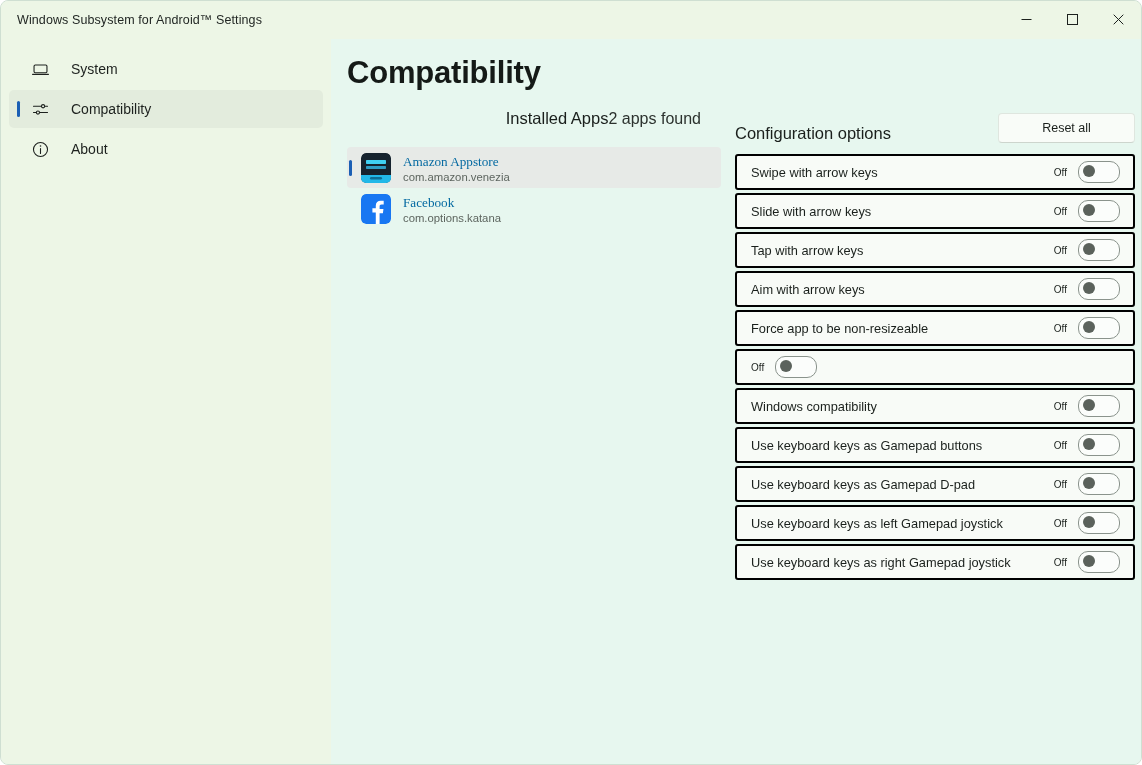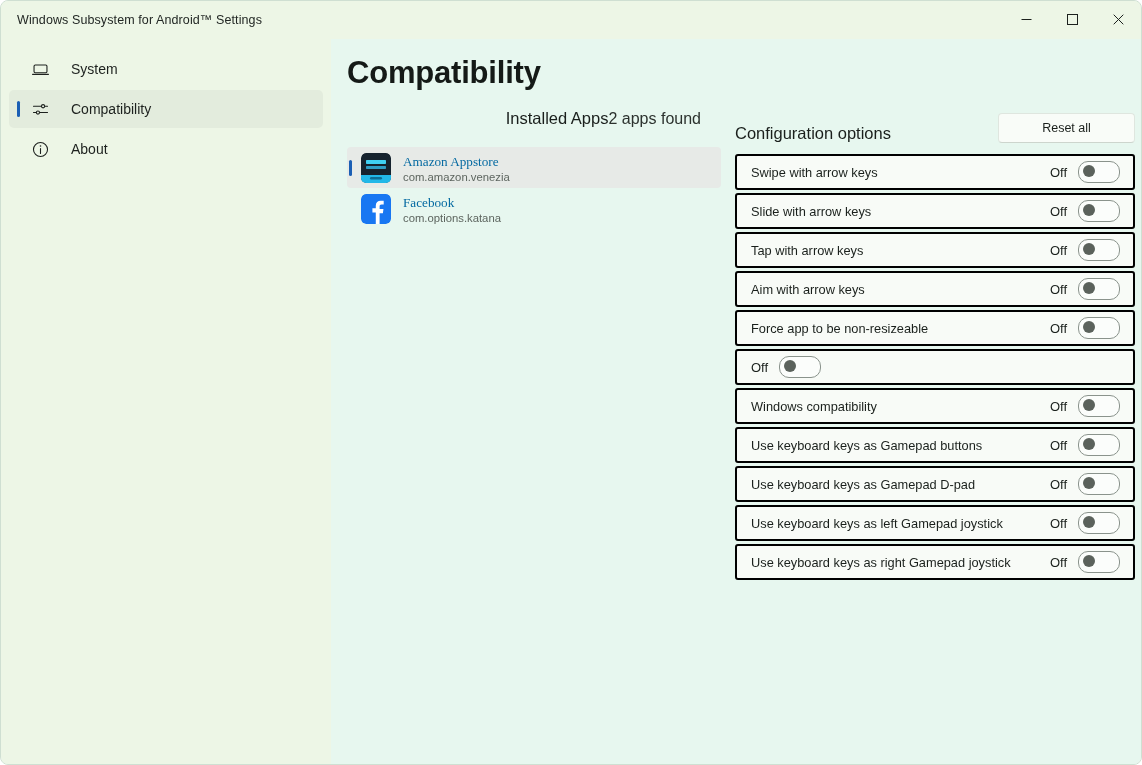--- a/index.html
+++ b/index.html
@@ -254,21 +254,21 @@
     cursor: default;
   }
   .option-label {
     flex: 1 1 auto;
     font-size: 12.8px;
     color: #1a201c;
     line-height: 17px;
     padding-right: 10px;
   }
   .option-state {
-    font-size: 13px;
+    font-size: 10px;
     color: #1a201c;
     margin-right: 11px;
     flex: 0 0 auto;
   }
   .toggle {
     flex: 0 0 auto;
     width: 40px;
     height: 20px;
     border-radius: 10px;
     border: 1px solid #8a938c;

